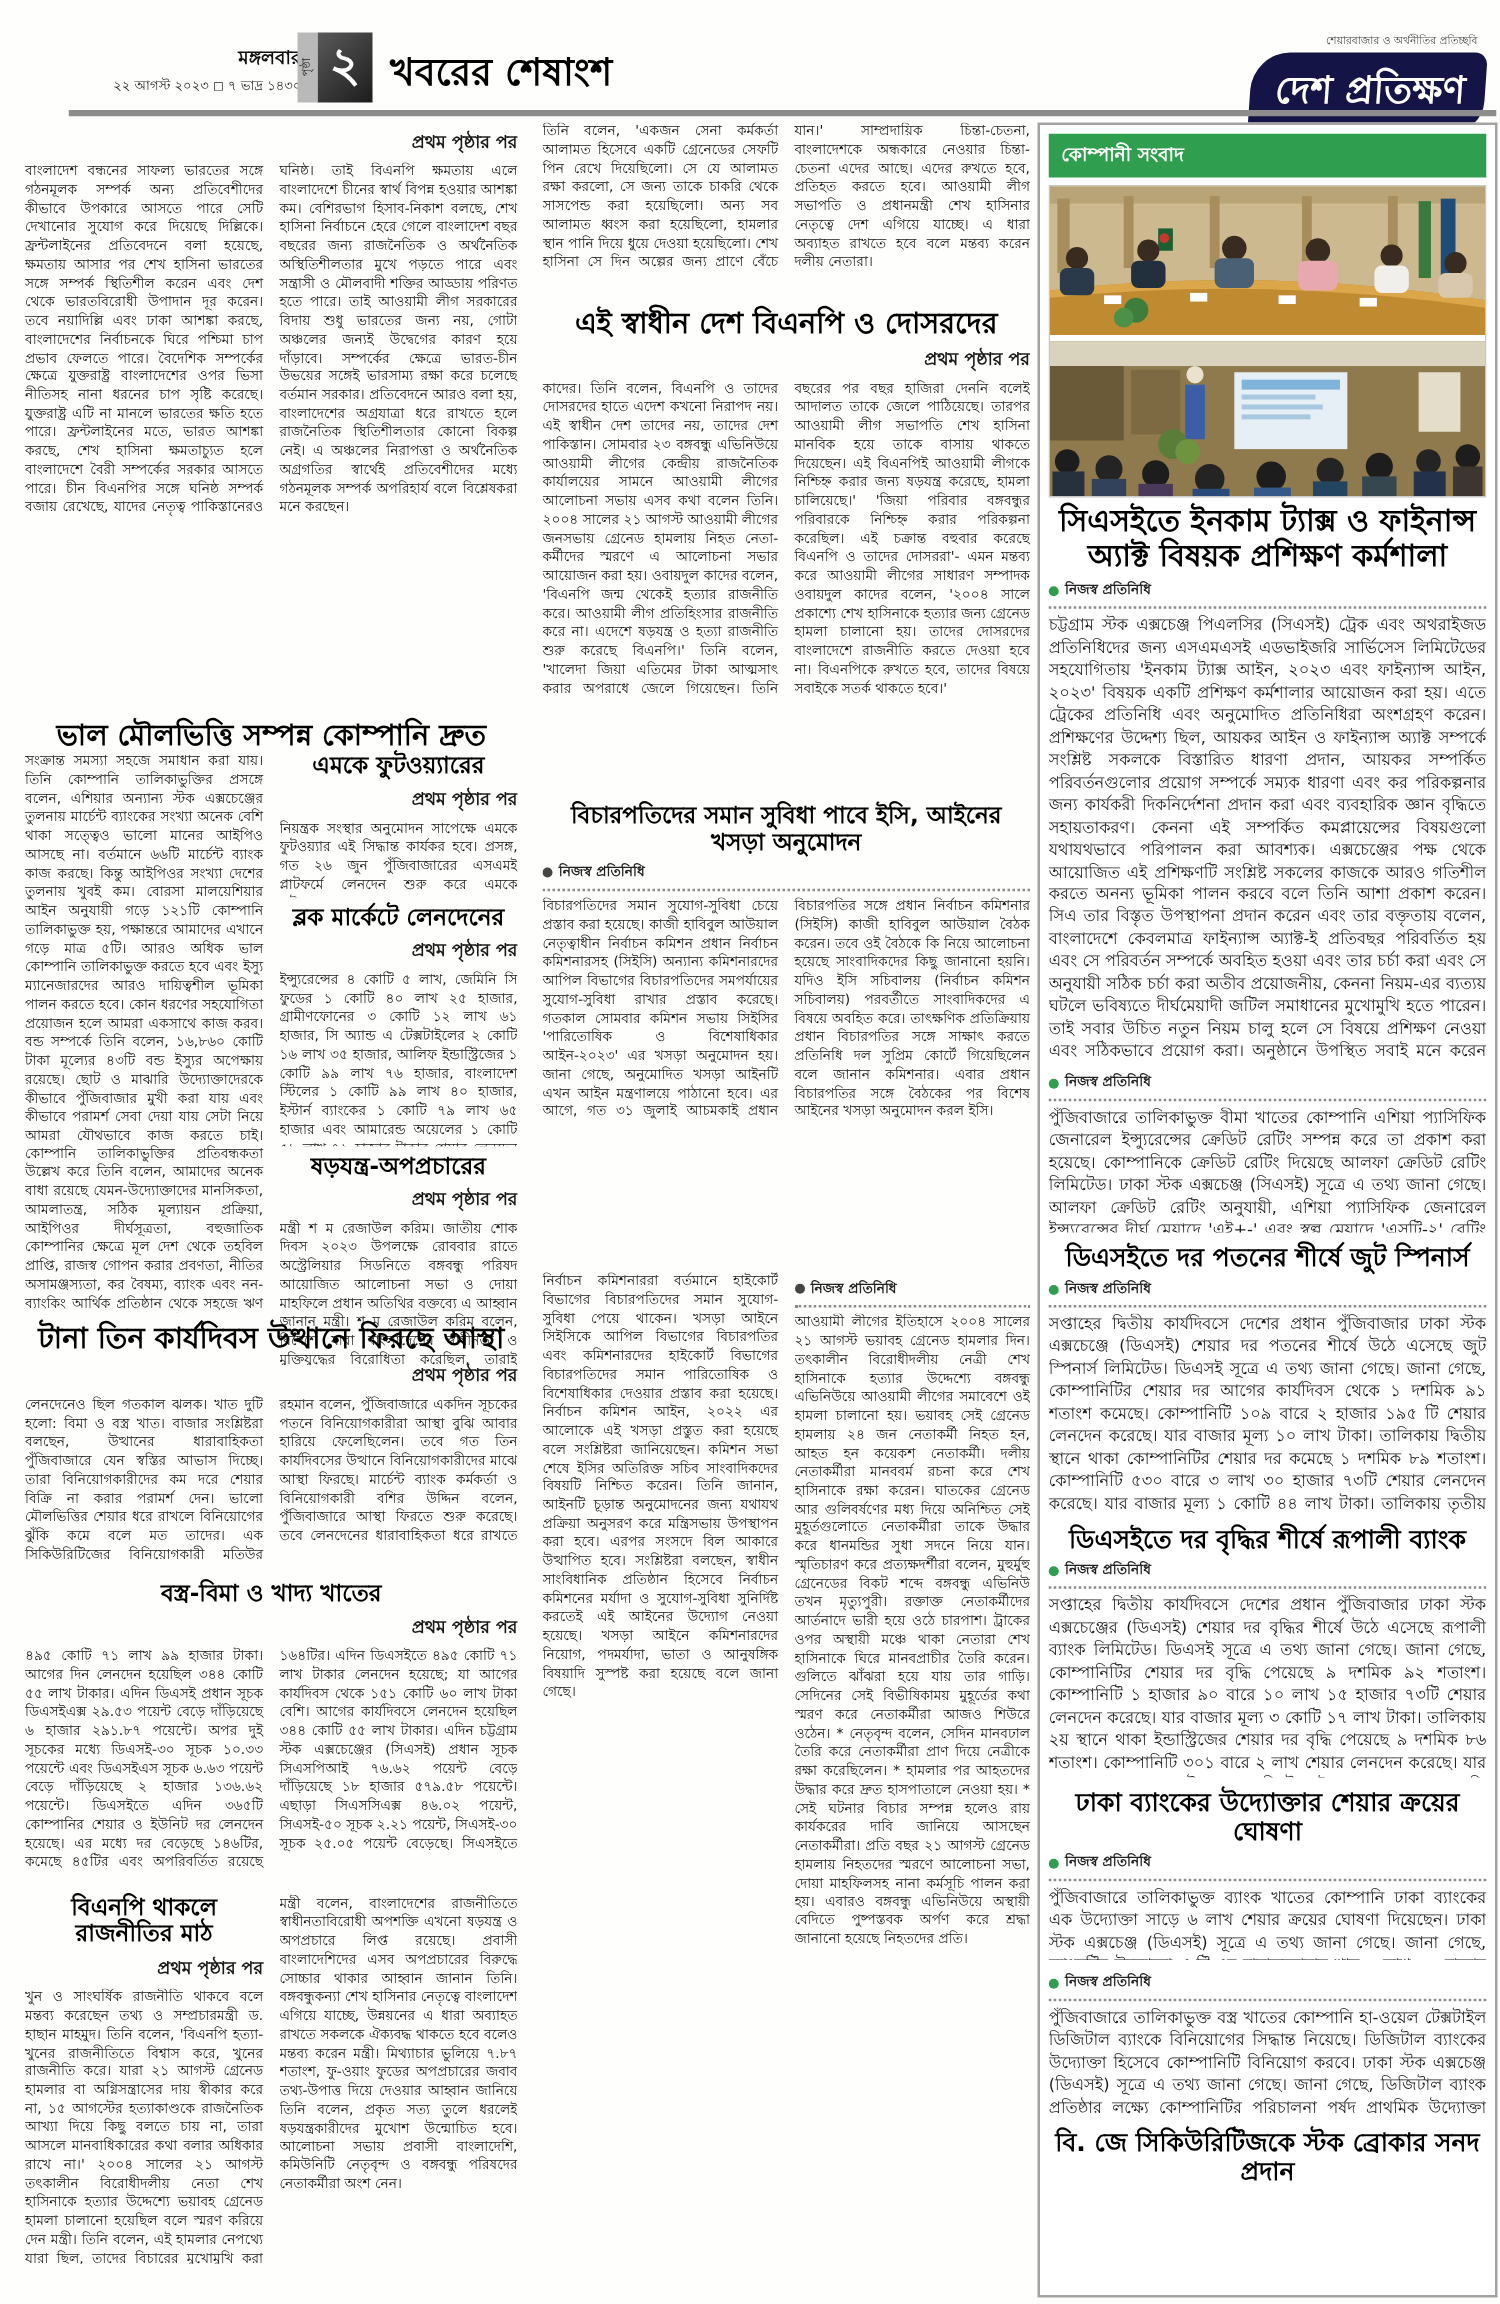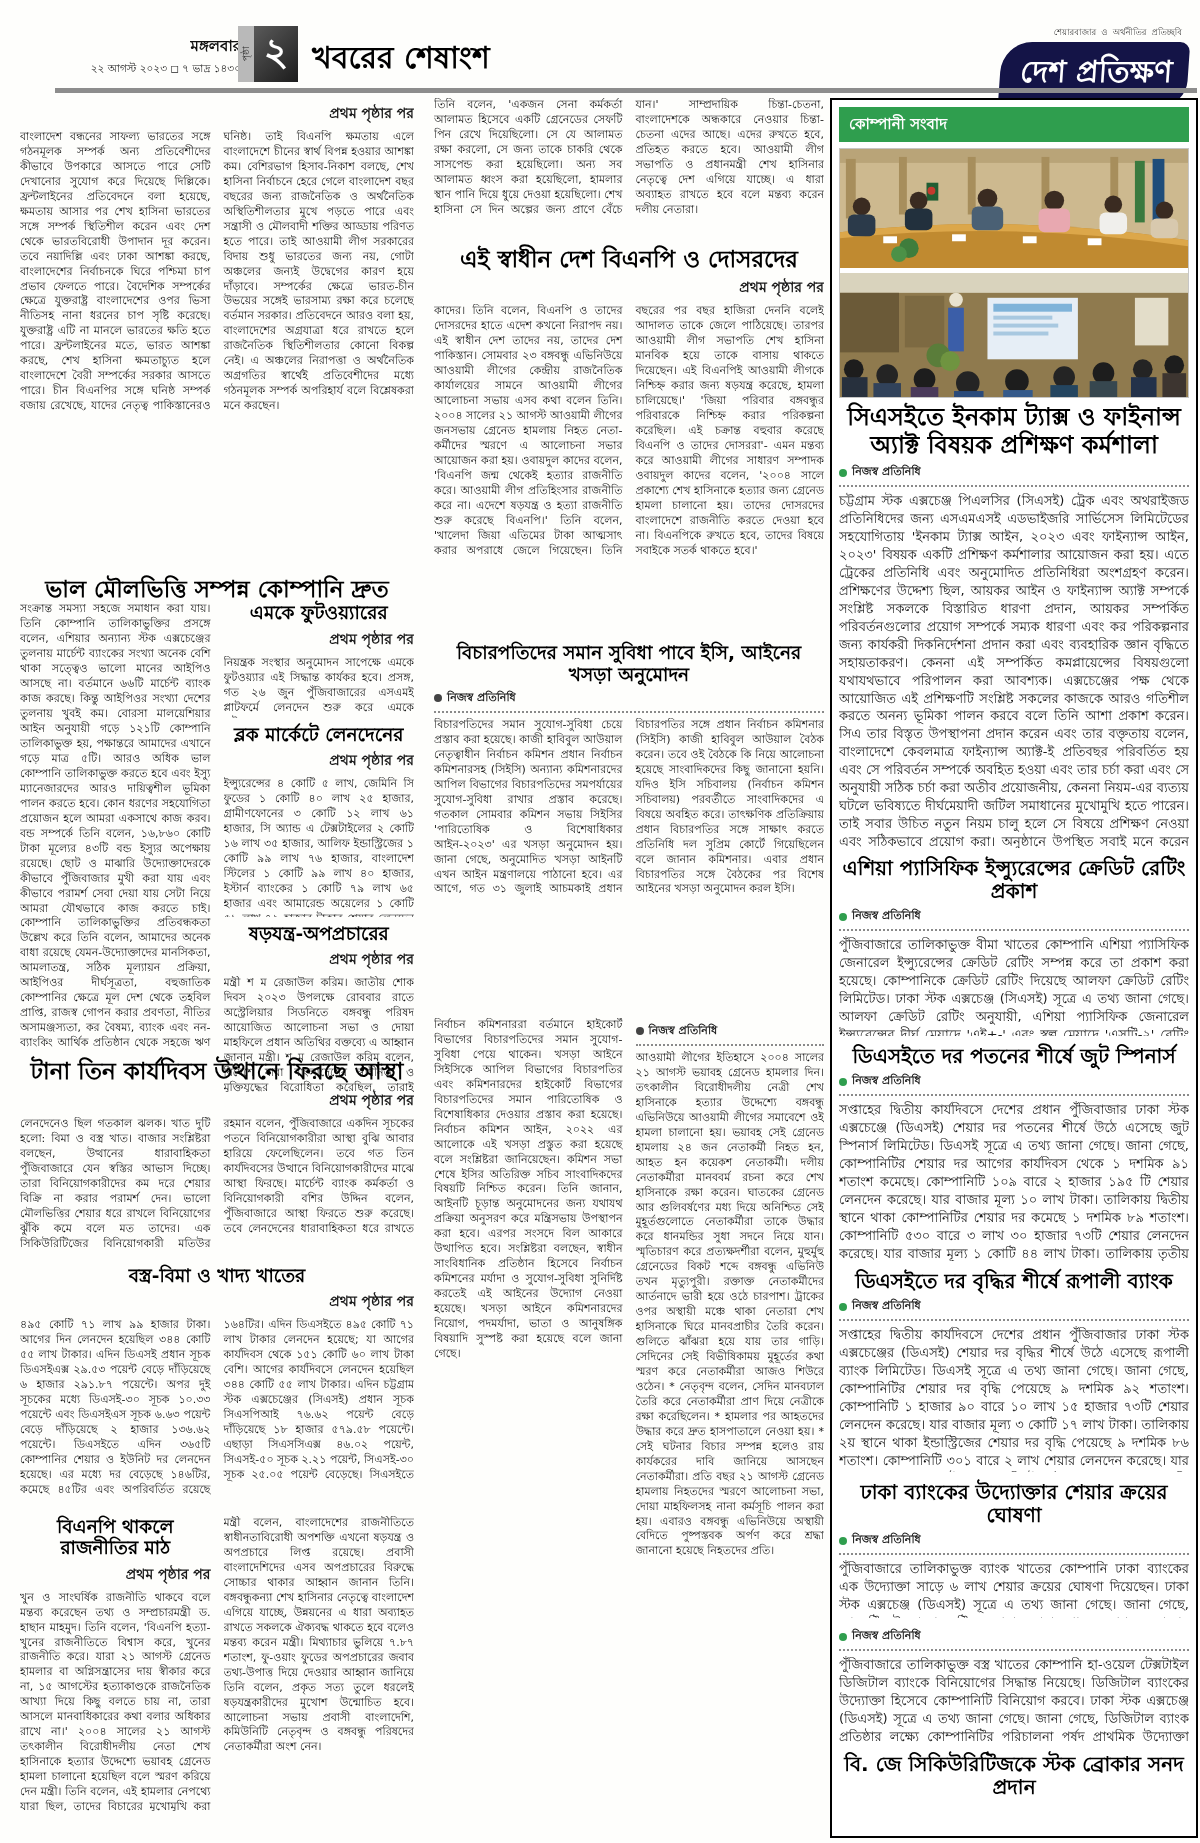--- a/index.html
+++ b/index.html
@@ -16,29 +16,29 @@
   .dateblock { position:absolute; left:66px; top:8px; width:175px; text-align:right; }
   .day { font-weight:bold; font-size:15px; color:#111; }
   .date { font-size:10.5px; color:#222; margin-top:2px; }
   .pagebox { position:absolute; left:238px; top:0; height:56px; display:flex; }
   .page-word { width:16px; background:#b9b9b9; color:#222; font-size:9px;
     writing-mode:vertical-rl; transform:rotate(180deg); text-align:center; line-height:16px; }
   .page-num { width:44px; background:linear-gradient(135deg,#5a5a5a,#1c1c1c); color:#fff;
     font-size:38px; font-weight:bold; display:flex; align-items:center; justify-content:center; }
   .section-title { position:absolute; left:312px; top:8px; font-size:30px; font-weight:bold; color:#000; }
   .brand { position:absolute; right:12px; top:0; text-align:right; }
-  .tagline { font-size:8.5px; color:#444; margin-bottom:2px; margin-right:6px;font-family:Liberation Mono, monospace; }
+  .tagline { font-size:8.5px; color:#444; margin-bottom:2px; margin-right:6px; }
   .logo { display:inline-block; background:#141447; color:#fff; font-weight:bold; font-size:30px;
     padding:6px 16px 8px 20px; border-radius:30px 10px 26px 10px; transform:skewX(-4deg); }
   .head-rule { position:absolute; left:55px; top:88px; width:1142px; height:5px; background:#8d8d8d; }
   
   .region { position:absolute; top:98px; overflow:hidden; }
   #region-left  { left:20px;  width:394px; height:1738px; }
   #region-mid   { left:434px; width:390px; height:1738px; }
-  #region-co    { left:830px; width:368px; height:1740px; border:2px solid #000000; padding:7px; background:#fff; }
+  #region-co    { left:830px; width:368px; height:1740px; border:2px solid #a3a3a3; padding:7px; background:#fff; }
   h2,h3 { color:#000; text-align:center; font-weight:bold; line-height:1.15; }
   .h-xl { font-size:26px; }
   .h-lg { font-size:23px; }
   .h-md { font-size:18.5px; }
   .cont { font-size:14px; font-weight:bold; text-align:right; margin:4px 0 4px; }
   .body { font-size:11px; line-height:1.36; text-align:justify; color:#161616; overflow:hidden; }
   .cols2 { column-count:2; column-gap:13px; }
   .row { display:flex; gap:13px; }
   .row > div { flex:1; min-width:0; }
   .art { margin-bottom:8px; }
@@ -254,21 +254,20 @@
     <h2 class="ch-big">সিএসইতে ইনকাম ট্যাক্স ও ফাইনান্স অ্যাক্ট বিষয়ক প্রশিক্ষণ কর্মশালা</h2>
     <div class="byline">
       <span class="dot"></span>
       <span>নিজস্ব প্রতিনিধি</span>
     </div>
     <div class="dotted"></div>
     <div class="cbody" style="height:356px">চট্টগ্রাম স্টক এক্সচেঞ্জ পিএলসির (সিএসই) ট্রেক এবং অথরাইজড প্রতিনিধিদের জন্য এসএমএসই এডভাইজরি সার্ভিসেস লিমিটেডের সহযোগিতায় 'ইনকাম ট্যাক্স আইন, ২০২৩ এবং ফাইন্যান্স আইন, ২০২৩' বিষয়ক একটি প্রশিক্ষণ কর্মশালার আয়োজন করা হয়। এতে ট্রেকের প্রতিনিধি এবং অনুমোদিত প্রতিনিধিরা অংশগ্রহণ করেন। প্রশিক্ষণের উদ্দেশ্য ছিল, আয়কর আইন ও ফাইন্যান্স অ্যাক্ট সম্পর্কে সংশ্লিষ্ট সকলকে বিস্তারিত ধারণা প্রদান, আয়কর সম্পর্কিত পরিবর্তনগুলোর প্রয়োগ সম্পর্কে সম্যক ধারণা এবং কর পরিকল্পনার জন্য কার্যকরী দিকনির্দেশনা প্রদান করা এবং ব্যবহারিক জ্ঞান বৃদ্ধিতে সহায়তাকরণ। কেননা এই সম্পর্কিত কমপ্লায়েন্সের বিষয়গুলো যথাযথভাবে পরিপালন করা আবশ্যক। এক্সচেঞ্জের পক্ষ থেকে আয়োজিত এই প্রশিক্ষণটি সংশ্লিষ্ট সকলের কাজকে আরও গতিশীল করতে অনন্য ভূমিকা পালন করবে বলে তিনি আশা প্রকাশ করেন। সিএ তার বিস্তৃত উপস্থাপনা প্রদান করেন এবং তার বক্তৃতায় বলেন, বাংলাদেশে কেবলমাত্র ফাইন্যান্স অ্যাক্ট-ই প্রতিবছর পরিবর্তিত হয় এবং সে পরিবর্তন সম্পর্কে অবহিত হওয়া এবং তার চর্চা করা এবং সে অনুযায়ী সঠিক চর্চা করা অতীব প্রয়োজনীয়, কেননা নিয়ম-এর ব্যত্যয় ঘটলে ভবিষ্যতে দীর্ঘমেয়াদী জটিল সমাধানের মুখোমুখি হতে পারেন। তাই সবার উচিত নতুন নিয়ম চালু হলে সে বিষয়ে প্রশিক্ষণ নেওয়া এবং সঠিকভাবে প্রয়োগ করা। অনুষ্ঠানে উপস্থিত সবাই মনে করেন বিনিয়োগের সিদ্ধান্ত গ্রহণে অনুষ্ঠানে উপস্থাপিত আইনগুলো সম্পূরক অর্থাৎ দুটি বিষয় একসঙ্গে সম্পর্কযুক্ত। তাই বিনিয়োগকারীদের এই বিষয়ে জানা অবধারিত। অংশগ্রহণকারীদের প্রশ্নোত্তর পর্বের মাধ্যমে কর্মশালাটি সমাপ্ত হয়।</div>
   </section>
 
   <section class="cart">
-    <h3 class="ch">এশিয়া প্যাসিফিক ইন্স্যুরেন্সের ক্রেডিট রেটিং প্রকাশ</h3>
     <div class="byline">
       <span class="dot"></span>
       <span>নিজস্ব প্রতিনিধি</span>
     </div>
     <div class="dotted"></div>
     <div class="cbody" style="height:100px">পুঁজিবাজারে তালিকাভুক্ত বীমা খাতের কোম্পানি এশিয়া প্যাসিফিক জেনারেল ইন্স্যুরেন্সের ক্রেডিট রেটিং সম্পন্ন করে তা প্রকাশ করা হয়েছে। কোম্পানিকে ক্রেডিট রেটিং দিয়েছে আলফা ক্রেডিট রেটিং লিমিটেড। ঢাকা স্টক এক্সচেঞ্জ (সিএসই) সূত্রে এ তথ্য জানা গেছে। আলফা ক্রেডিট রেটিং অনুযায়ী, এশিয়া প্যাসিফিক জেনারেল ইন্স্যুরেন্সের দীর্ঘ মেয়াদে 'এই+-' এবং স্বল্প মেয়াদে 'এসটি-২' রেটিং হয়েছে। কোম্পানির ২০২২ সালের ৩১ ডিসেম্বর পর্যন্ত সমাপ্ত হিসাব বছরের নিরীক্ষিত আর্থিক প্রতিবেদন এবং ১৯ আগস্ট ২০২৩ পর্যন্ত সময়ের প্রাসঙ্গিক গুণগত তথ্যের ভিত্তিতে এ ক্রেডিট রেটিং নির্ণয় করা হয়েছে।</div>
   </section>
 
   <section class="cart">
     <h3 class="ch">ডিএসইতে দর পতনের শীর্ষে জুট স্পিনার্স</h3>

